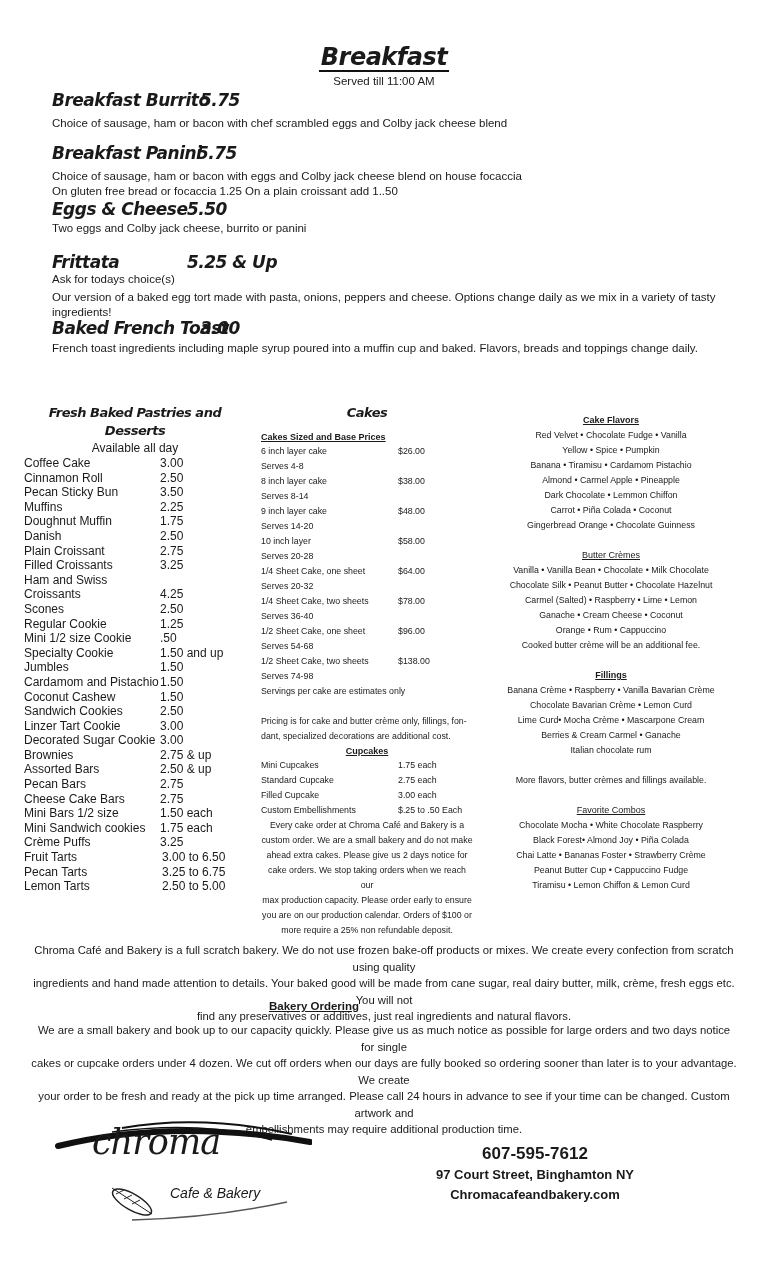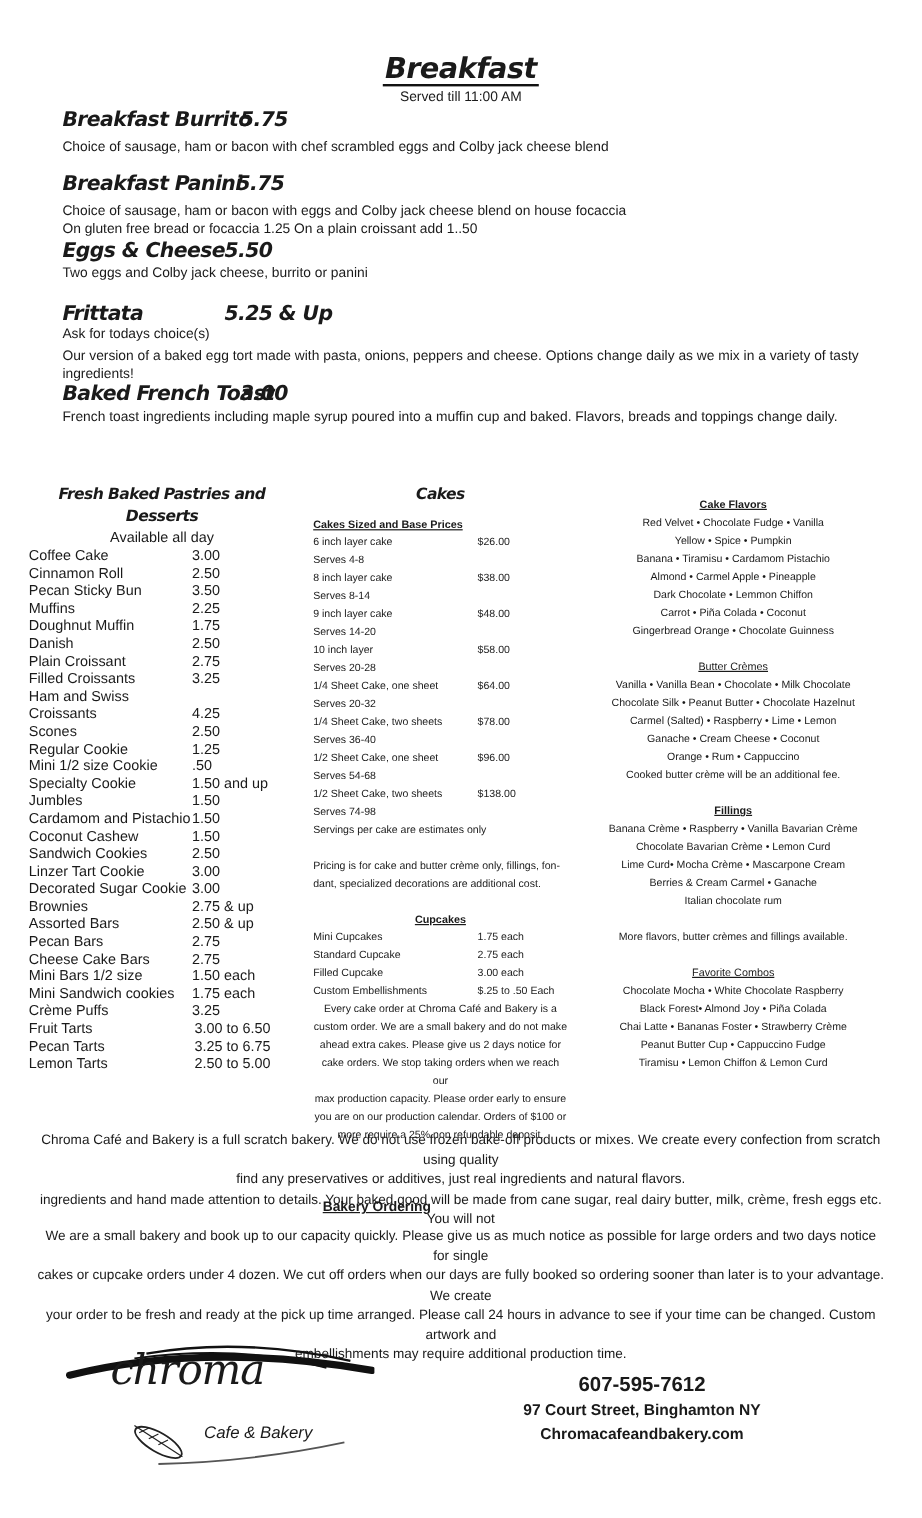--- a/index.html
+++ b/index.html
@@ -254,21 +254,21 @@
     </div>
   <div class="txt">Serves 54-68</div>
   <div class="row">
       <span class="n">1/2 Sheet Cake, two sheets</span>
       <span>$138.00</span>
     </div>
   <div class="txt">Serves 74-98</div>
   <div class="txt">Servings per cake are estimates only</div>
   <div class="txt" style="margin-top:15px">Pricing is for cake and butter crème only, fillings, fon-</div>
   <div class="txt">dant, specialized decorations are additional  cost.</div>
-  <div class="sub center" style="margin-top:15px">Cupcakes</div>
+  <div class="sub center" style="">Cupcakes</div>
   <div class="row">
       <span class="n">Mini Cupcakes</span>
       <span>1.75 each</span>
     </div>
   <div class="row">
       <span class="n">Standard Cupcake</span>
       <span>2.75 each</span>
     </div>
   <div class="row">
       <span class="n">Filled Cupcake</span>
@@ -316,22 +316,22 @@
   <div class="sub" style="margin-top:15px;font-weight:normal">Favorite Combos</div>
   <div class="ln">Chocolate Mocha • White Chocolate Raspberry</div>
   <div class="ln">Black Forest• Almond Joy • Piña Colada</div>
   <div class="ln">Chai Latte • Bananas Foster •  Strawberry Crème</div>
   <div class="ln">Peanut Butter Cup • Cappuccino Fudge</div>
   <div class="ln">Tiramisu  •  Lemon Chiffon &amp; Lemon Curd</div>
 </div>
 
 <div class="blurb" style="top:942px">
   <div>Chroma Café and Bakery is a full scratch bakery. We do not use frozen bake-off products or mixes. We create every confection from scratch using quality</div>
+  <div>ingredients and hand made attention to details.  Your baked good will be made from cane sugar, real dairy butter, milk, crème, fresh eggs etc. You will not</div>
   <div>find any preservatives or additives, just real ingredients and natural flavors.</div>
-  <div>ingredients and hand made attention to details.  Your baked good will be made from cane sugar, real dairy butter, milk, crème, fresh eggs etc. You will not</div>
 </div>
 <div class="ord-h" style="top:1000px">Bakery Ordering</div>
 <div class="blurb" style="top:1022px">
   <div>We are a small bakery and book up to our capacity quickly. Please give us as much notice as possible for large orders and two days notice for single</div>
   <div>cakes or cupcake orders under 4 dozen. We cut off orders when our days are fully booked so ordering sooner than later is to your advantage. We create</div>
   <div>your order to be fresh and ready at the pick up time arranged. Please call 24 hours in advance to see if your time can be changed. Custom artwork and</div>
   <div>embellishments may require additional production time.</div>
 </div>
 
 <div class="logo">

